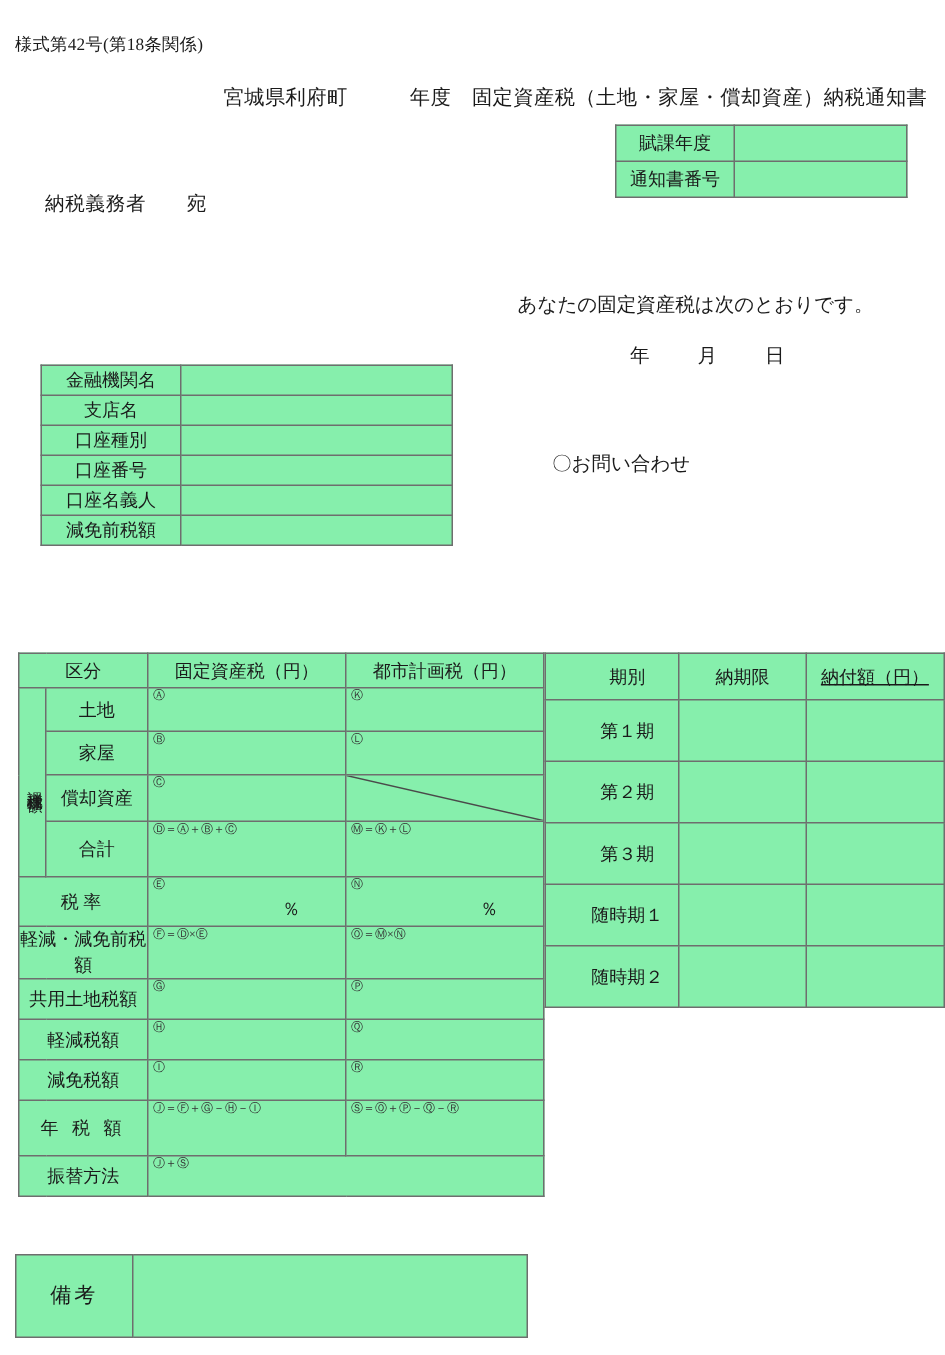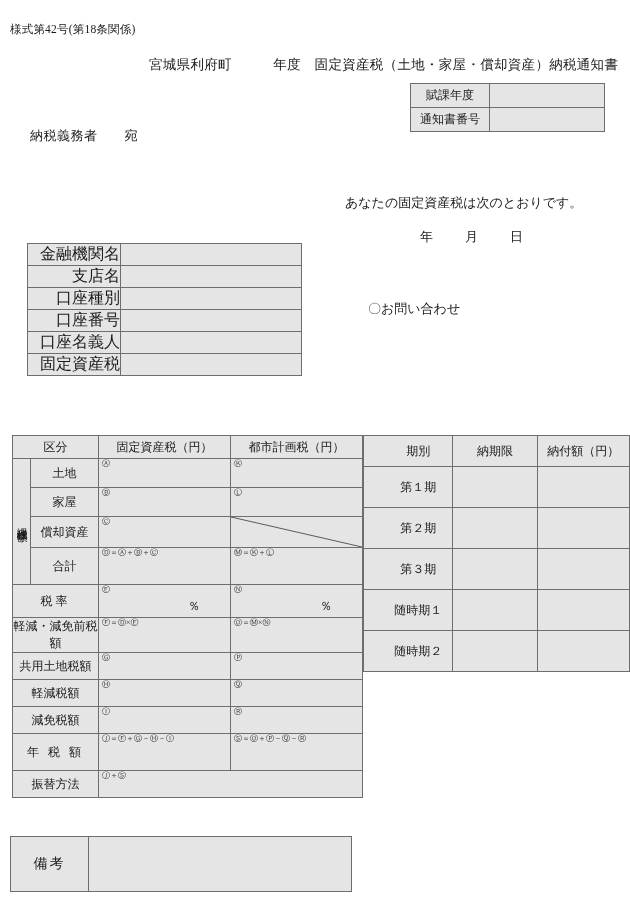--- a/index.html
+++ b/index.html
@@ -34,21 +34,21 @@
     font-size: 13.5px;
     white-space: nowrap;
     letter-spacing: 0.3px;
     margin-left: 23px;
   }
 
   
   table.grid {
     border-collapse: collapse;
     table-layout: fixed;
-    background: #e5e5e5;
+    background: #86efac;
   }
   table.grid td, table.grid th {
     border: 1px solid #6e6e6e;
     font-weight: normal;
     font-size: 12px;
     padding: 0;
     vertical-align: middle;
     text-align: center;
     position: relative;
   }
@@ -87,21 +87,21 @@
     white-space: nowrap;
   }
   .inquiry {
     left: 368px; top: 300px;
     font-size: 13px;
     white-space: nowrap;
   }
 
   
   .bank-table { left: 27px; top: 243px; }
-  .bank-table td.lbl { width: 92px; height: 19px; font-size: 16px; text-align: right; }
+  .bank-table td.lbl { width: 92px; height: 19px; font-size: 12px; }
   .bank-table td.val { width: 180px; height: 19px; }
 
   
   .tax-table { left: 12px; top: 435px; }
   .tax-table td { font-size: 12px; }
   .tax-table .col-kubun1 { width: 18px; }
   .tax-table .col-kubun2 { width: 68px; }
   .tax-table .col-amt { width: 132px; }
 
   .hdr-row td { height: 22px; font-size: 12.5px; }
@@ -141,21 +141,21 @@
     inset: 0;
     overflow: hidden;
   }
   .diag svg { display: block; width: 100%; height: 100%; }
 
   
   .inst-table { left: 363px; top: 435px; }
   .inst-table td { height: 40px; font-size: 12.5px; }
   .inst-table td.c1 { width: 70px; padding-left: 20px; }
   .inst-table td.c2 { width: 85px; }
-  .inst-table td.c3 { width: 93px; }
+  .inst-table td.c3 { width: 93px; text-decoration: underline; }
   .inst-table tr.hdr td { height: 30px; }
 
   
   .remarks-table { left: 10px; top: 836px; }
   .remarks-table td { border: 1px solid #3a3a3a; }
   .remarks-table td.lbl { width: 77px; height: 54px; font-size: 14px; letter-spacing: 2px; }
   .remarks-table td.val { width: 262px; height: 54px; }
 </style>
 </head>
 <body>
@@ -200,21 +200,21 @@
     </tr>
     <tr>
       <td class="lbl">口座番号</td>
       <td class="val"></td>
     </tr>
     <tr>
       <td class="lbl">口座名義人</td>
       <td class="val"></td>
     </tr>
     <tr>
-      <td class="lbl">固定資産税</td>
+      <td class="lbl">減免前税額</td>
       <td class="val"></td>
     </tr>
   </tbody>
     </table>
 
   <table class="grid abs tax-table">
     <colgroup>
       <col class="col-kubun1">
         <col class="col-kubun2">
         <col class="col-amt">

